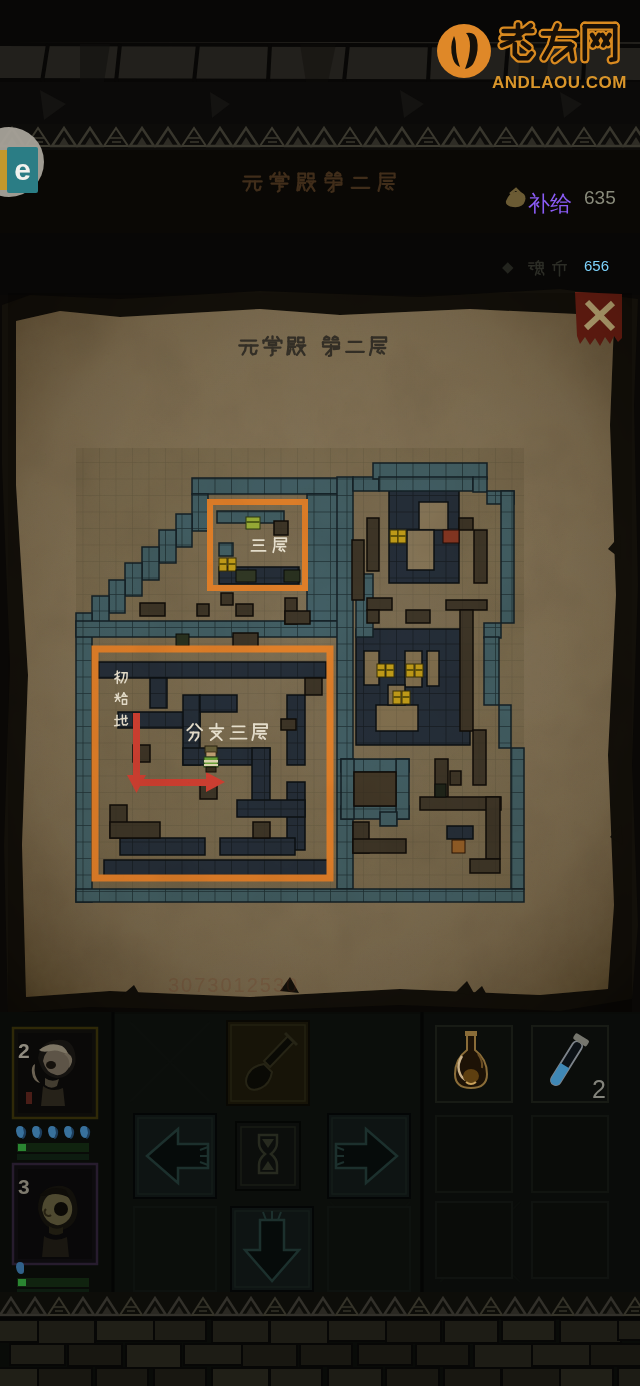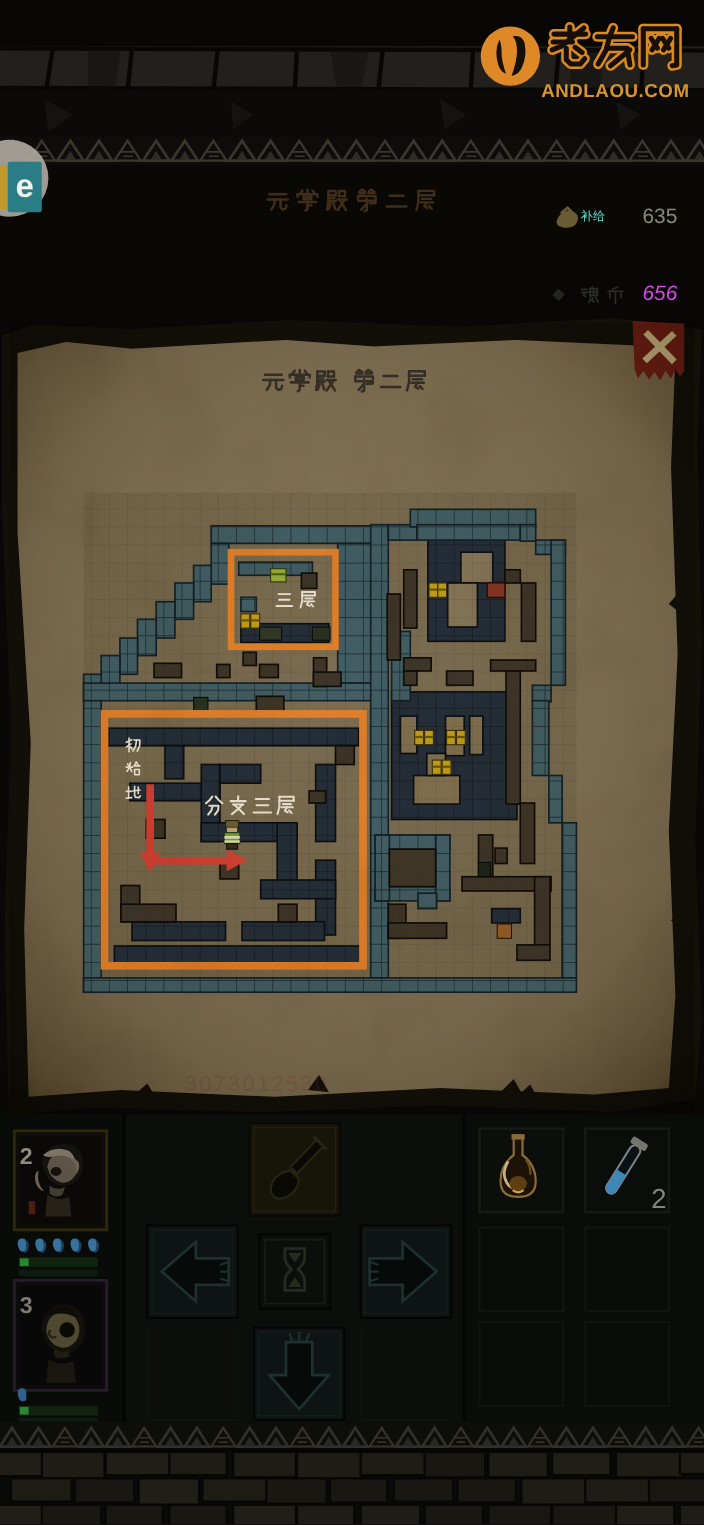--- a/index.html
+++ b/index.html
@@ -151,21 +151,21 @@
         <polyline points="387.9,184.0 385.8,187.5 388.8,189.2"></polyline>
         <polyline points="390.0,187.1 392.5,189.6"></polyline>
       </g>
     </svg>
 
 <div class="abs" style="left:498px;top:186px;width:142px;height:26px;">
   <svg width="30" height="26" viewBox="0 0 30 26" style="position:absolute;left:2px;top:0;">
         <path d="M6 15 q4 -11 14 -9 q7 2 5 9 q-2 7 -12 6 q-8 -1 -7 -6z" fill="#6b5b34"></path>
         <path d="M10 8 l6 -5 l5 5" fill="none" stroke="#6b5b34" stroke-width="2.5"></path>
       </svg>
-  <span style="position:absolute;left:30px;top:3px;font-size:11px;color:#5eead4;">补给</span>
+  <span style="position:absolute;left:30px;top:3px;font-size:22px;color:#8b5cf6;">补给</span>
   <span style="position:absolute;left:86px;top:1px;font-size:19px;color:#888a7a;">635</span>
 </div>
 
 <div class="abs" style="left:498px;top:254px;width:142px;height:26px;">
   <span style="position:absolute;left:4px;top:4px;font-size:15px;color:#23241e;">◆</span>
   <svg style="position:absolute;left:30px;top:4px;" width="54" height="22" viewBox="0 0 54 22">
         <g fill="none" stroke="#2c2d26" stroke-width="1.53" stroke-linecap="round" stroke-linejoin="round">
           <polyline points="0.9,5.1 5.8,5.1"></polyline>
           <polyline points="0.5,7.8 6.5,7.8"></polyline>
           <polyline points="3.7,7.8 2.4,10.5 4.8,11.5"></polyline>
@@ -180,21 +180,21 @@
           <polyline points="11.2,12.9 9.9,15.3 12.2,16.3"></polyline>
         </g>
         <g fill="none" stroke="#2c2d26" stroke-width="1.53" stroke-linecap="round" stroke-linejoin="round">
           <polyline points="33.5,2.7 28.4,5.1"></polyline>
           <polyline points="24.7,6.8 38.3,6.8"></polyline>
           <polyline points="26.4,6.8 26.4,12.5"></polyline>
           <polyline points="36.6,6.8 36.6,12.5"></polyline>
           <polyline points="31.5,6.8 31.5,18.0"></polyline>
         </g>
       </svg>
-  <span style="position:absolute;left:86px;top:3px;font-size:19px;color:#d946ef;font-style:italic;">656</span>
+  <span style="position:absolute;left:86px;top:3px;font-size:15px;color:#7dd3fc;">656</span>
 </div>
 
 <div class="abs" style="left:-26px;top:127px;width:70px;height:70px;border-radius:50%;background:#a8a39a;opacity:0.95;"></div>
 <div class="abs" style="left:-2px;top:150px;width:9px;height:40px;background:#c2982c;"></div>
 <div class="abs" style="left:7px;top:147px;width:31px;height:46px;background:#2b7d85;border-radius:2px;"></div>
 <div class="abs" style="left:9px;top:151px;width:27px;height:38px;font-size:30px;font-weight:bold;color:#f2f2ee;line-height:38px;text-align:center;">e</div>
 
 <svg class="abs" style="left:430px;top:8px;" width="210" height="85" viewBox="0 0 210 85">
   <circle cx="34" cy="43" r="27" fill="#df8828"></circle>
   <path d="M24 28 q-5 11 -1 23 q2 6 7 8 q-4 -11 -4 -19 q0 -8 -2 -12z" fill="#14100a"></path>

